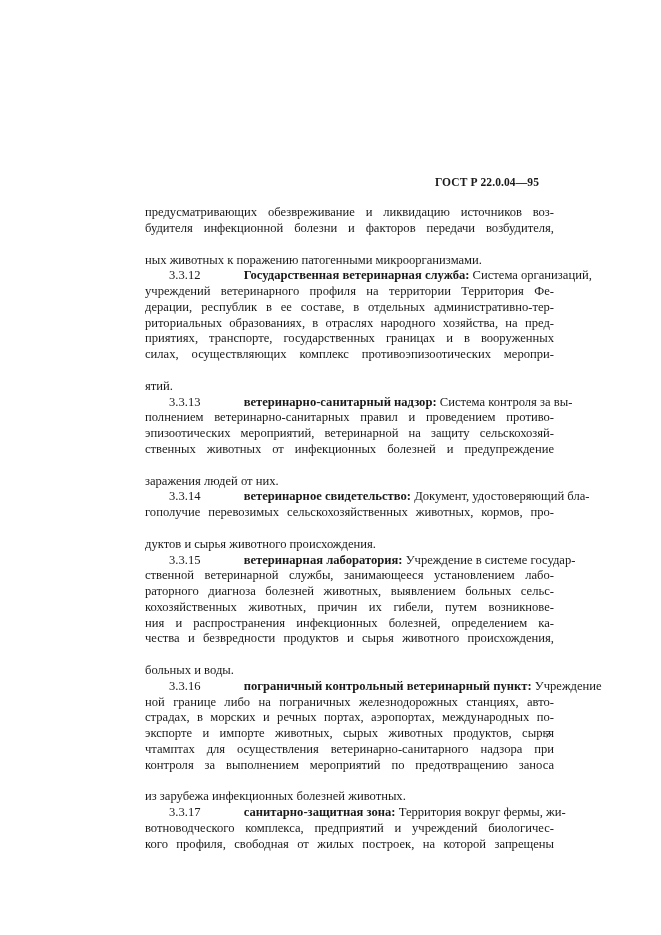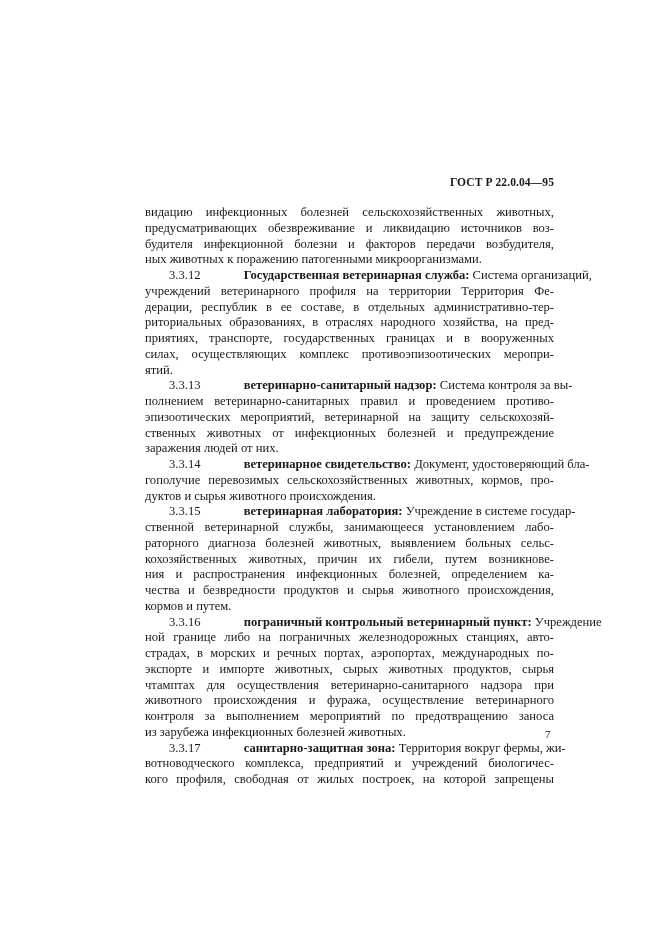--- a/index.html
+++ b/index.html
@@ -1,43 +1,42 @@
 <!DOCTYPE html>
 <html><head>
 <meta charset="utf-8">
 <style>
   html, body { margin: 0; padding: 0; }
   body {
     width: 661px; height: 935px; background: #ffffff; position: relative; overflow: hidden;
     font-family: "Liberation Serif", "DejaVu Serif", serif; color: #1a1a1a;
   }
   .header {
-    position: absolute; top: 176px; left: 420px; width: 134px; text-align: right;
+    position: absolute; top: 176px; left: 420px; width: 134px; text-align: center;
     font-weight: bold; font-size: 11.5px; letter-spacing: 0.1px;
   }
   .body-text {
     position: absolute; top: 205px; left: 145px; width: 409px;
     font-size: 12.6px; line-height: 15.75px;
   }
   .line { display: block; white-space: nowrap; text-align: justify; text-align-last: justify; height: 15.75px; }
-  .line.last { text-align-last: left; }
+  .line.last { text-align-last: left; margin-top: 16px; }
   .line.indent { padding-left: 24px; }
   .term { font-weight: bold; margin-left: 40px; }
   .page-num {
     position: absolute; top: 728px; left: 545px; font-size: 11px;
   }
 </style>
 </head>
 <body>
 
 <div class="header">ГОСТ Р 22.0.04—95</div>
 
 <div class="body-text">
   <div>
-    <span class="line">видацию инфекционных болезней сельскохозяйственных животных,</span>
     <span class="line">предусматривающих обезвреживание и ликвидацию источников воз-</span>
     <span class="line">будителя инфекционной болезни и факторов передачи возбудителя,</span>
     <span class="line last">ных животных к поражению патогенными микроорганизмами.</span>
   </div>
 
   <div>
     <span class="line indent"><span>3.3.12</span> <span class="term">Государственная ветеринарная служба:</span> <span>Система организаций,</span></span>
     <span class="line">учреждений ветеринарного профиля на территории Территория Фе-</span>
     <span class="line">дерации, республик в ее составе, в отдельных административно-тер-</span>
     <span class="line">риториальных образованиях, в отраслях народного хозяйства, на пред-</span>
@@ -60,30 +59,29 @@
     <span class="line last">дуктов и сырья животного происхождения.</span>
   </div>
 
   <div>
     <span class="line indent"><span>3.3.15</span> <span class="term">ветеринарная лаборатория:</span> <span>Учреждение в системе государ-</span></span>
     <span class="line">ственной ветеринарной службы, занимающееся установлением лабо-</span>
     <span class="line">раторного диагноза болезней животных,  выявлением больных сельс-</span>
     <span class="line">кохозяйственных животных, причин их гибели, путем возникнове-</span>
     <span class="line">ния и распространения инфекционных болезней, определением ка-</span>
     <span class="line">чества и безвредности продуктов и сырья животного происхождения,</span>
-    <span class="line last">кормов и путем.</span>
+    <span class="line last">больных и воды.</span>
   </div>
 
   <div>
     <span class="line indent"><span>3.3.16</span> <span class="term">пограничный контрольный ветеринарный пункт:</span> <span>Учреждение</span></span>
     <span class="line">ной границе либо на пограничных железнодорожных станциях, авто-</span>
     <span class="line">страдах, в морских и речных портах, аэропортах, международных по-</span>
     <span class="line">экспорте и импорте животных, сырых животных продуктов, сырья</span>
     <span class="line">чтамптах для осуществления ветеринарно-санитарного надзора при</span>
-    <span class="line">животного происхождения и фуража, осуществление ветеринарного</span>
     <span class="line">контроля за выполнением мероприятий по предотвращению заноса</span>
     <span class="line last">из зарубежа инфекционных болезней животных.</span>
   </div>
 
   <div>
     <span class="line indent"><span>3.3.17</span> <span class="term">санитарно-защитная зона:</span> <span>Территория вокруг фермы, жи-</span></span>
     <span class="line">вотноводческого комплекса, предприятий и учреждений биологичес-</span>
     <span class="line">кого профиля, свободная от жилых построек, на которой запрещены</span>
   </div>
 </div>

